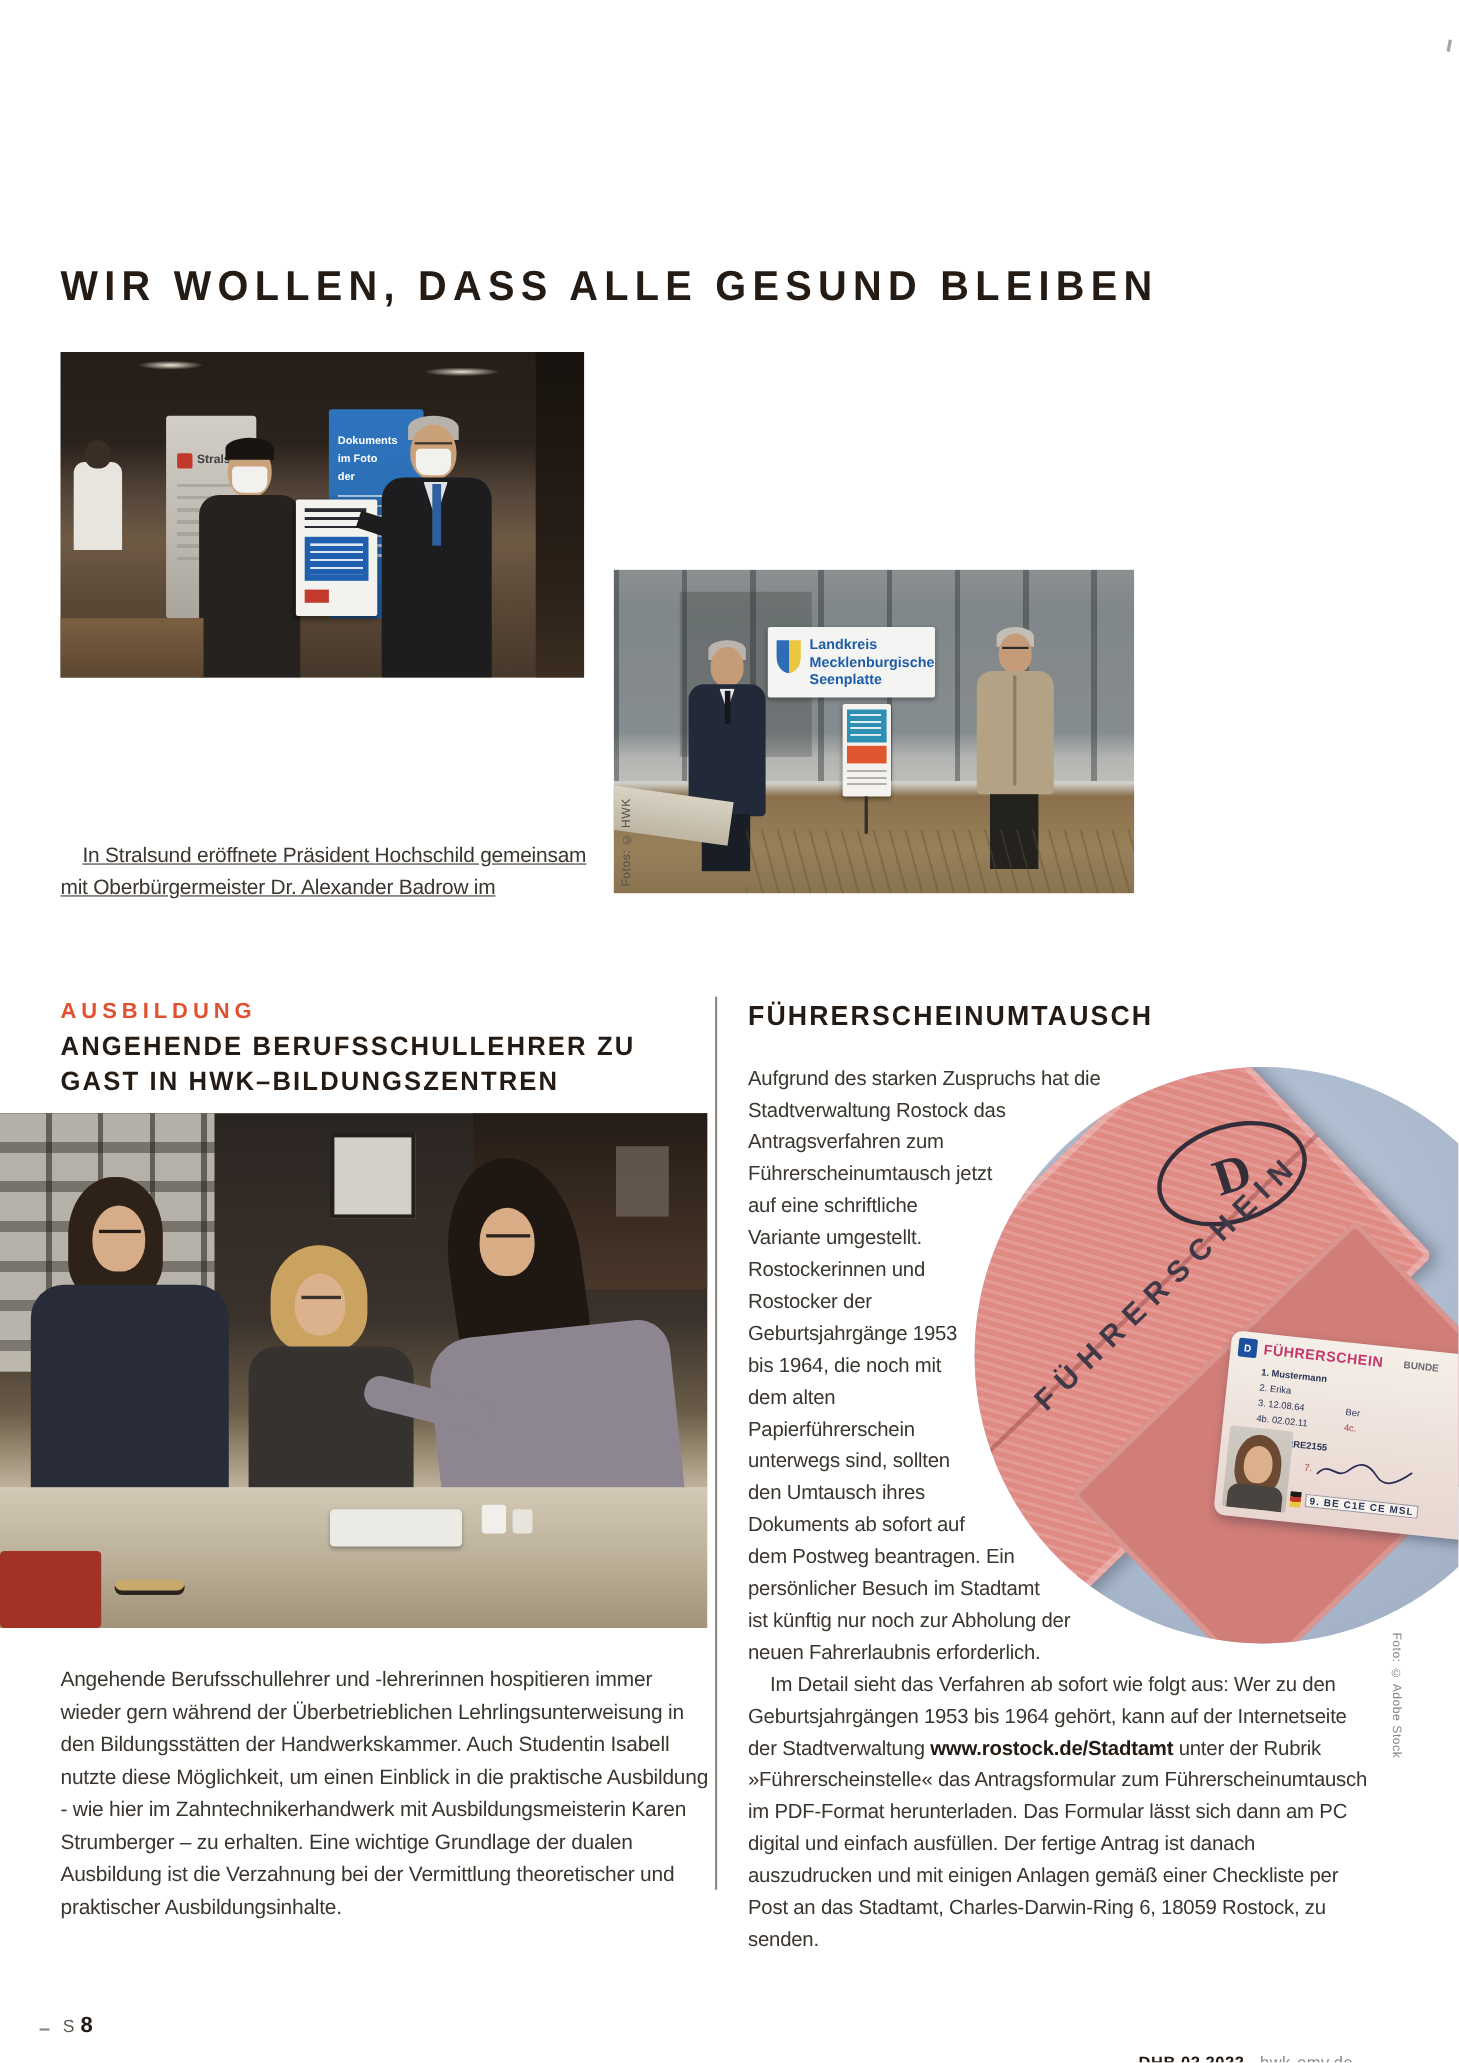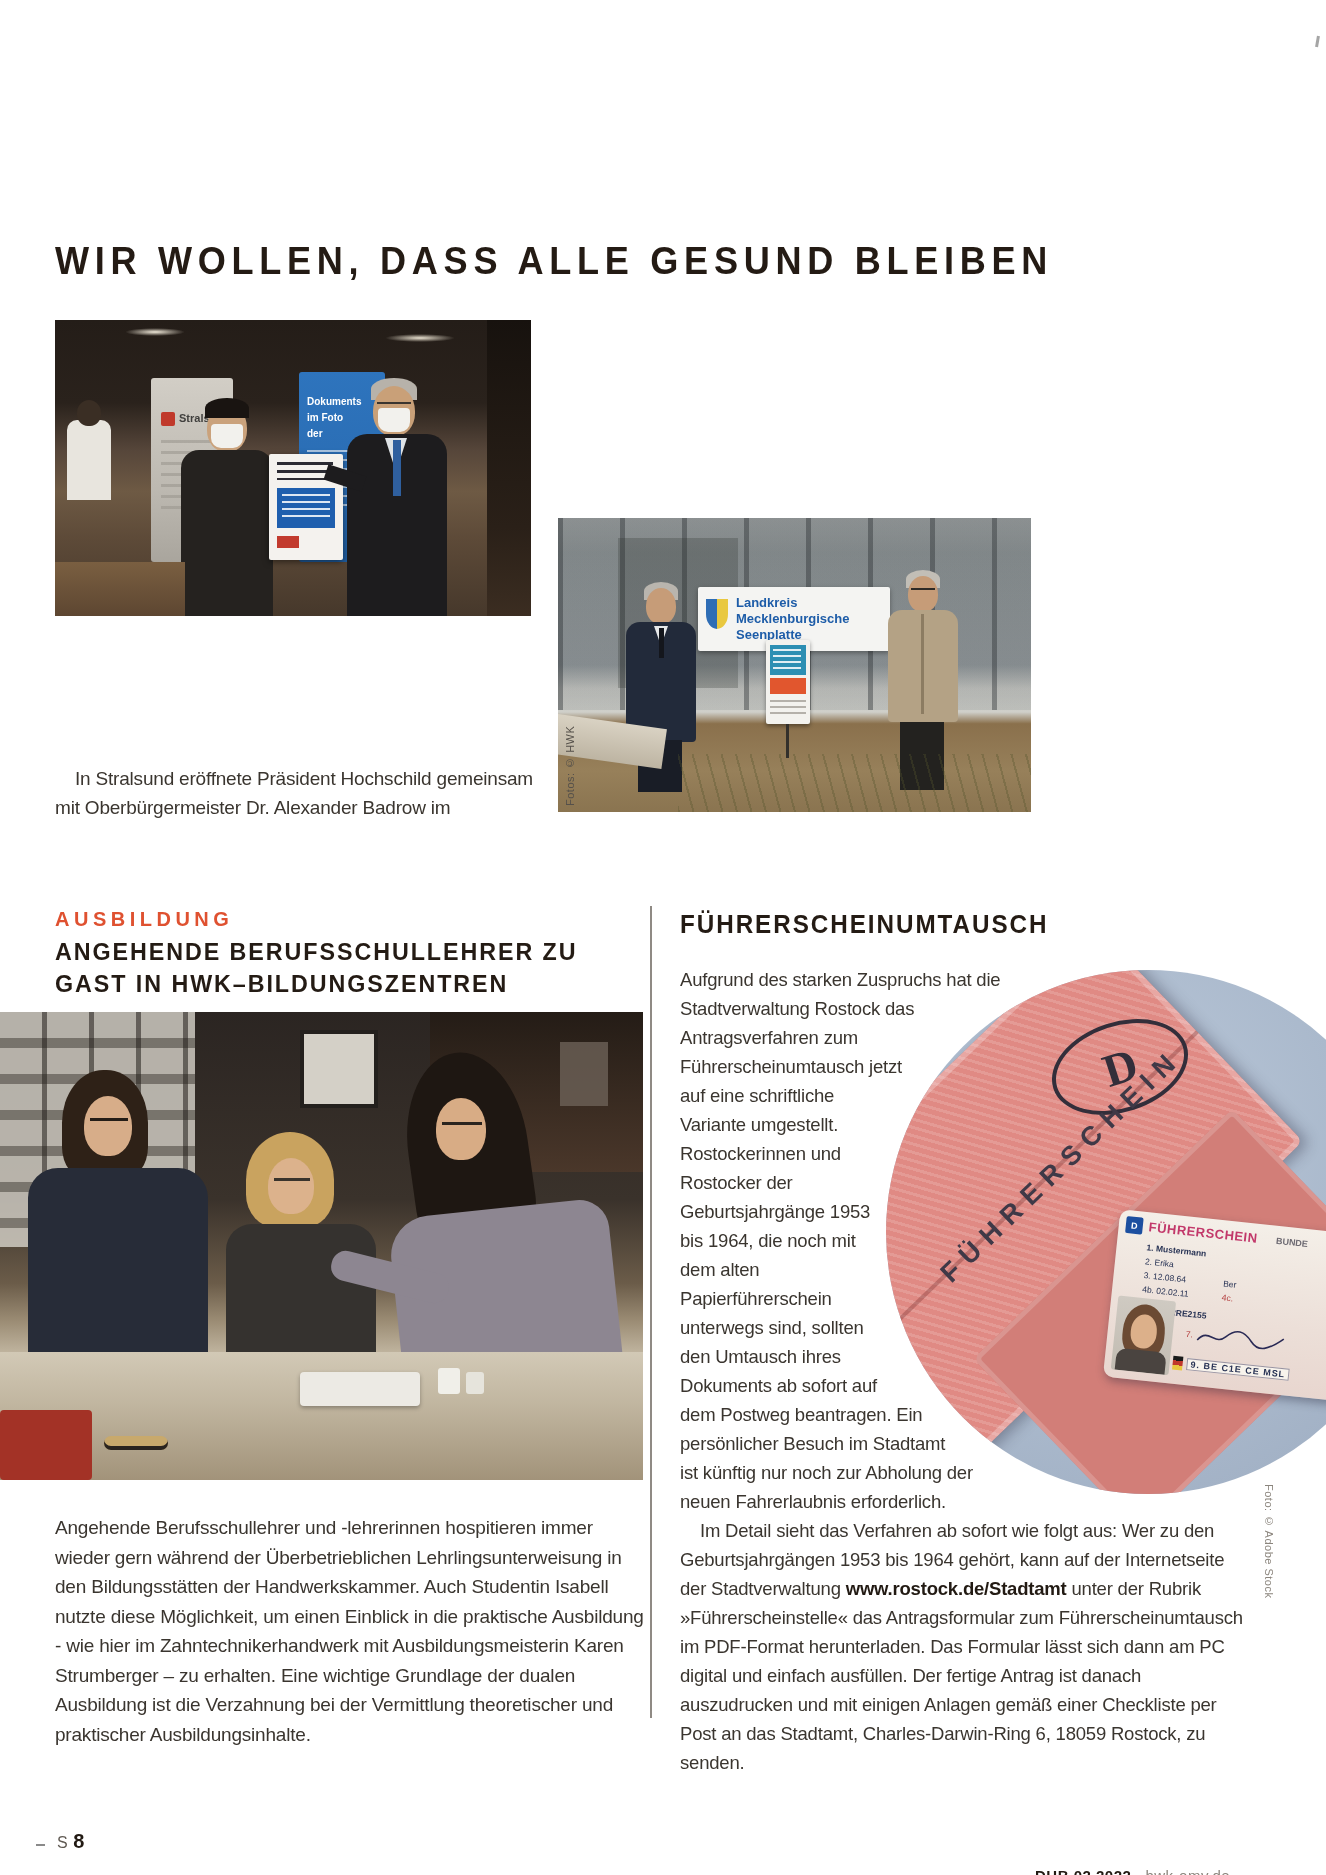--- a/index.html
+++ b/index.html
@@ -87,21 +87,21 @@
     <div class="abs" style="left:0;top:242px;width:130px;height:54px;background:linear-gradient(180deg,#7a5f41 0%,#5d4631 100%);"></div>
     <div class="abs" style="left:432px;top:0;width:44px;height:296px;background:linear-gradient(180deg,#17120e 0%,#2a2018 70%,#3b2d21 100%);"></div>
   </div>
 
 
   <div class="abs photo" style="left:558px;top:518px;width:473px;height:294px;background:linear-gradient(180deg,#b6b9b8 0%,#9aa0a1 12%,#8d9396 50%,#c7c7c2 58%,#cfcfc9 66%,#8a704c 70%,#97805a 86%,#8a7450 100%);">
 
     <div class="abs" style="left:0;top:0;width:473px;height:192px;background:repeating-linear-gradient(90deg,rgba(55,60,63,.5) 0 5px,rgba(120,128,130,.15) 5px 62px),linear-gradient(180deg,rgba(70,76,80,.35) 0%,rgba(150,155,158,.1) 100%);"></div>
     <div class="abs" style="left:60px;top:20px;width:120px;height:150px;background:rgba(40,44,40,.25);"></div>
 
-    <div class="abs" style="left:140px;top:69px;width:192px;height:64px;background:#f4f4f2;border-radius:2px;box-shadow:0 2px 5px rgba(0,0,0,.35);">
+    <div class="abs" style="left:140px;top:52px;width:152px;height:64px;background:#f4f4f2;border-radius:2px;box-shadow:0 2px 5px rgba(0,0,0,.35);">
       <div class="abs" style="left:8px;top:12px;width:22px;height:30px;background:linear-gradient(90deg,#2e6db5 0 50%,#e9c83f 50% 100%);border-radius:0 0 50% 50%;"></div>
       <div class="abs" style="left:38px;top:8px;width:122px;font-size:13px;line-height:16px;font-weight:bold;color:#1d5ca8;">Landkreis Mecklenburgische Seenplatte</div>
     </div>
 
     <div class="abs" style="left:86px;top:64px;width:34px;height:18px;background:#b9b5ae;border-radius:50% 50% 0 0;"></div>
     <div class="abs head" style="left:88px;top:70px;width:30px;height:36px;background:#c69c78;"></div>
     <div class="abs" style="left:68px;top:104px;width:70px;height:120px;background:#222a3a;border-radius:14px 14px 4px 4px;"></div>
     <div class="abs" style="left:96px;top:108px;width:14px;height:20px;background:#e6e8ea;clip-path:polygon(0 0,100% 0,50% 100%);"></div>
     <div class="abs" style="left:101px;top:110px;width:5px;height:30px;background:#14161c;"></div>
     <div class="abs" style="left:80px;top:222px;width:44px;height:52px;background:#191d26;"></div>
@@ -121,21 +121,21 @@
     <div class="abs" style="left:330px;top:92px;width:70px;height:112px;background:#b4a285;border-radius:14px 14px 4px 4px;"></div>
     <div class="abs" style="left:363px;top:96px;width:3px;height:100px;background:#8c7c62;"></div>
     <div class="abs" style="left:342px;top:204px;width:44px;height:68px;background:#23221f;"></div>
 
     <div class="abs" style="left:0;top:196px;width:110px;height:40px;background:linear-gradient(180deg,#d9d2c3 0%,#bdb4a2 100%);transform:rotate(8deg);transform-origin:left top;"></div>
     <div class="abs" style="left:120px;top:236px;width:353px;height:58px;background:repeating-linear-gradient(75deg,rgba(84,84,44,.55) 0 2px,transparent 2px 14px);opacity:.6;"></div>
 
     <div class="abs vcap flip" style="left:6px;top:158px;height:130px;">Fotos: © HWK</div>
   </div>
 
-  <div class="abs body-text indent" style="left:55px;top:764px;width:486px;">In Stralsund eröffnete Präsident Hochschild gemeinsam mit Oberbürgermeister Dr. Alexander Badrow im</div>
+  <div class="abs body-text indent" style="left:55px;top:764px;width:486px;text-decoration:underline;">In Stralsund eröffnete Präsident Hochschild gemeinsam mit Oberbürgermeister Dr. Alexander Badrow im</div>
 
   <div class="abs vrule" style="left:650px;top:906px;height:812px;"></div>
 
   <div class="abs kicker" style="left:55px;top:908px;">AUSBILDUNG</div>
   <div class="abs sec-title" style="left:55px;top:936px;">ANGEHENDE BERUFSSCHULLEHRER ZU</div>
   <div class="abs sec-title" style="left:55px;top:968px;">GAST IN HWK–BILDUNGSZENTREN</div>
 
   <div class="abs photo" style="left:0;top:1012px;width:643px;height:468px;background:linear-gradient(180deg,#2b2522 0%,#3a322b 40%,#6b5c49 58%,#9b8c74 66%,#c6bba6 74%,#cdc3ae 100%);">
 
     <div class="abs" style="left:0;top:0;width:195px;height:235px;background:repeating-linear-gradient(90deg,transparent 0 42px,rgba(30,26,22,.55) 42px 47px),repeating-linear-gradient(180deg,#d8d4cb 0 26px,#8a867e 26px 36px);opacity:.8;"></div>

